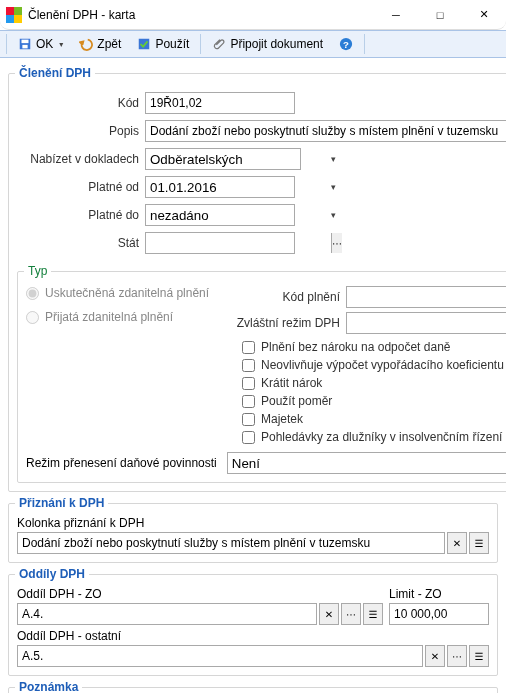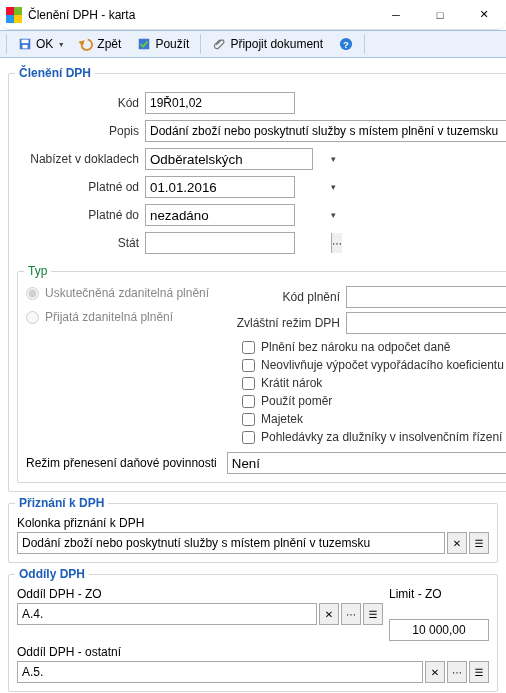--- a/index.html
+++ b/index.html
@@ -110,21 +110,21 @@
 .chk-row { display: flex; align-items: center; margin-top: 4px; color: #333; }
 .chk-row input { margin-right: 6px; }
 .radio-col { display: flex; flex-direction: column; gap: 10px; }
 .radio-col label { display: flex; align-items: center; color: #888; }
 .radio-col input { margin-right: 6px; }
 .typ-grid { display: flex; }
 .typ-left { width: 210px; padding-top: 2px; }
 .typ-right { flex: 1; }
 .rr { display: flex; align-items: center; margin-top: 2px; }
 .full { width: 100%; }
-.num { text-align: center; margin-top: 16px; }
+.num { text-align: left; }
 </style>
 </head>
 <body>
 
 <div class="titlebar">
   <span class="app-icon">
     <span style="background:#e13"></span>
       <span style="background:#7b2"></span>
     <span style="background:#29e"></span>
       <span style="background:#fc0"></span>
@@ -194,21 +194,21 @@
   <div class="row">
     <div class="lbl">Kód</div>
     <input type="text" style="width: 150px;" value="19Ř01,02">
   </div>
   <div class="row">
     <div class="lbl">Popis</div>
     <input type="text" class="full" style="flex: 1 1 0%;" value="Dodání zboží nebo poskytnutí služby s místem plnění v tuzemsku">
   </div>
   <div class="row">
     <div class="lbl">Nabízet v dokladech</div>
-    <div class="combo" style="width:168px">
+    <div class="combo" style="width:156px">
       <input value="Odběratelských" style="">
           <span class="cbtn">▾</span>
     </div>
   </div>
   <div class="row">
     <div class="lbl">Platné od</div>
     <div class="combo" style="width:150px">
       <input value="01.01.2016" style="">
           <span class="cbtn">▾</span>
     </div>

